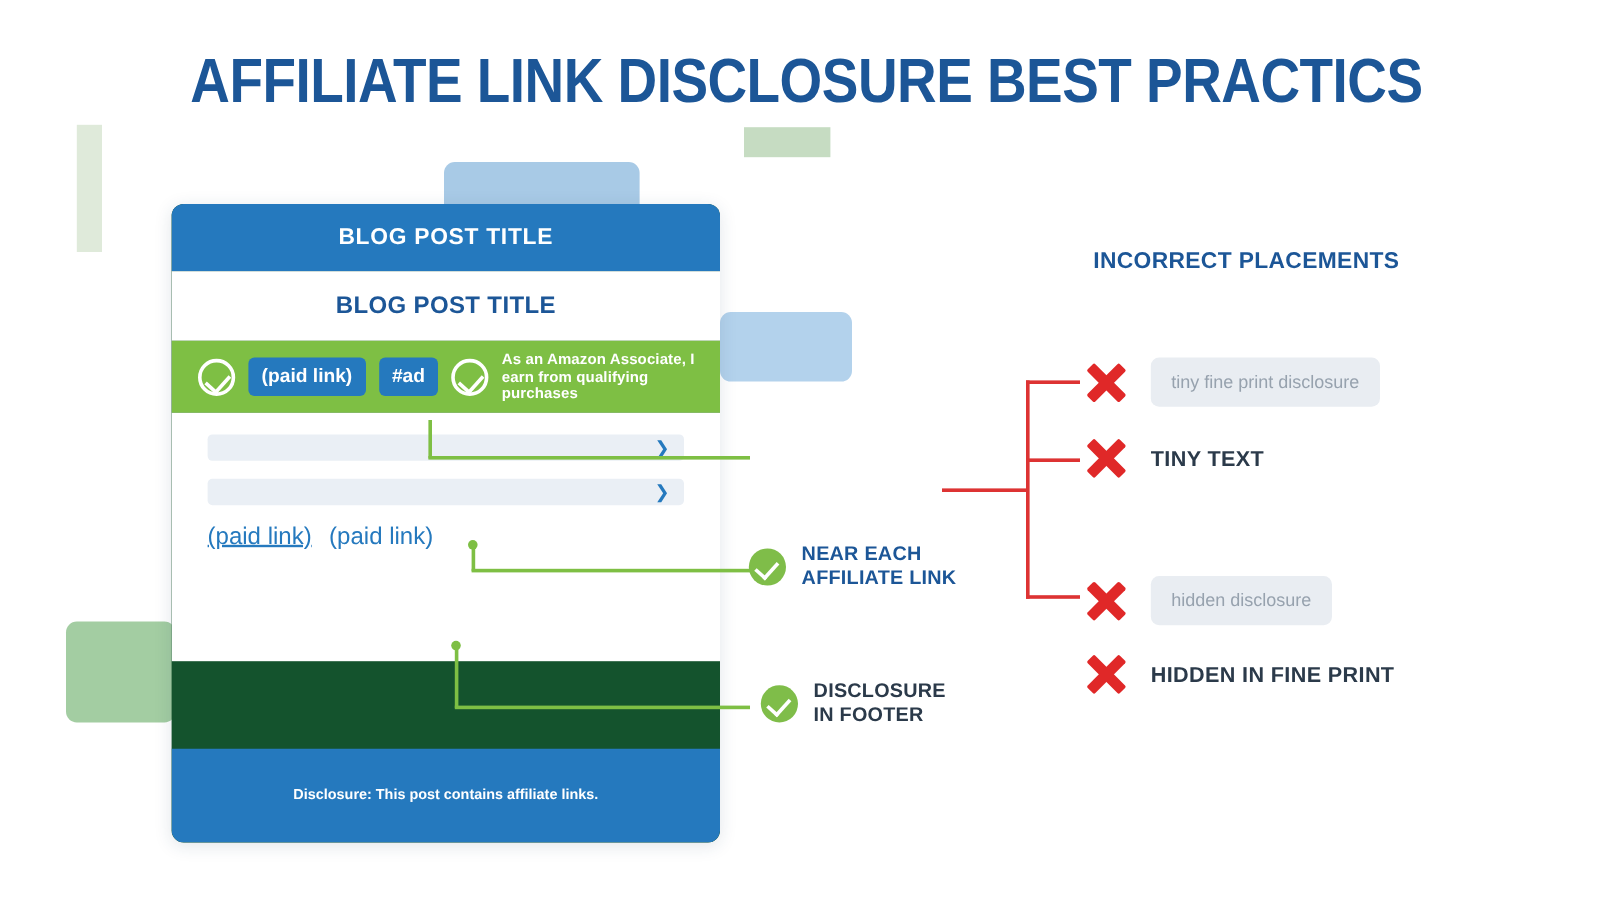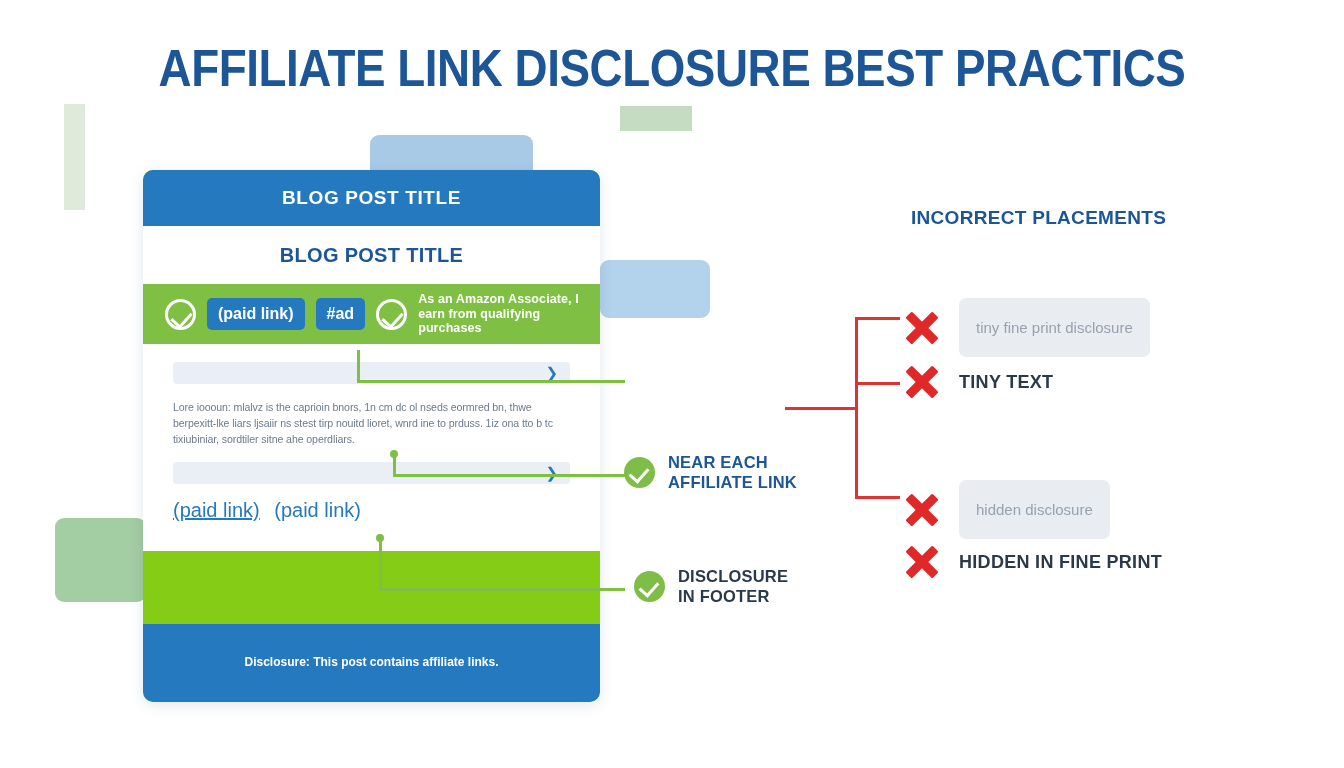--- a/index.html
+++ b/index.html
@@ -41,21 +41,21 @@
     transform: scaleX(0.88);
   }
 
   
   .mockup {
     position: absolute;
     left: 143px;
     top: 170px;
     width: 457px;
     height: 532px;
-    background: #84cc16;
+    background: #14532d;
     border-radius: 10px;
     box-shadow: 0 3px 14px rgba(30,60,90,0.13);
     overflow: hidden;
   }
 
   .mockup-header {
     height: 56px;
     background: #2579be;
     color: #ffffff;
     display: flex;
@@ -248,21 +248,21 @@
     border-radius: 1.5px;
   }
   .x-mark::before { transform: translate(-50%,-50%) rotate(45deg); }
   .x-mark::after  { transform: translate(-50%,-50%) rotate(-45deg); }
 
   .pill {
     background: #e9edf2;
     border-radius: 7px;
     color: #97a2ae;
     font-size: 15px;
-    padding: 21px 17px;
+    padding: 12px 17px;
     white-space: nowrap;
   }
 
   .bad-label {
     font-size: 18px;
     font-weight: 700;
     color: #2b3a4a;
     letter-spacing: 0.3px;
     white-space: nowrap;
   }
@@ -301,23 +301,20 @@
       <div class="amazon-note">As an Amazon Associate,
 I earn from
 qualifying purchases</div>
     </div>
 
     <div class="mockup-body">
       <div class="skeleton-bar">
         <span class="chev">❯</span>
       </div>
 
-      <div class="lorem">
-        <span>Lore ioooun: mlalvz is the caprioin bnors, 1n cm dc ol nseds eormred bn, thwe berpexitt-lke liars ljsaiir ns stest tirp nouitd lioret, wnrd ine to prduss. 1iz ona tto b tc tixiubiniar, sordtiler sitne ahe operdliars.</span>
-      </div>
 
       <div class="skeleton-bar">
         <span class="chev">❯</span>
       </div>
 
       <div class="paid-links">
         <span class="pl-underline">(paid link)</span>
         <span>(paid link)</span>
       </div>
     </div>

